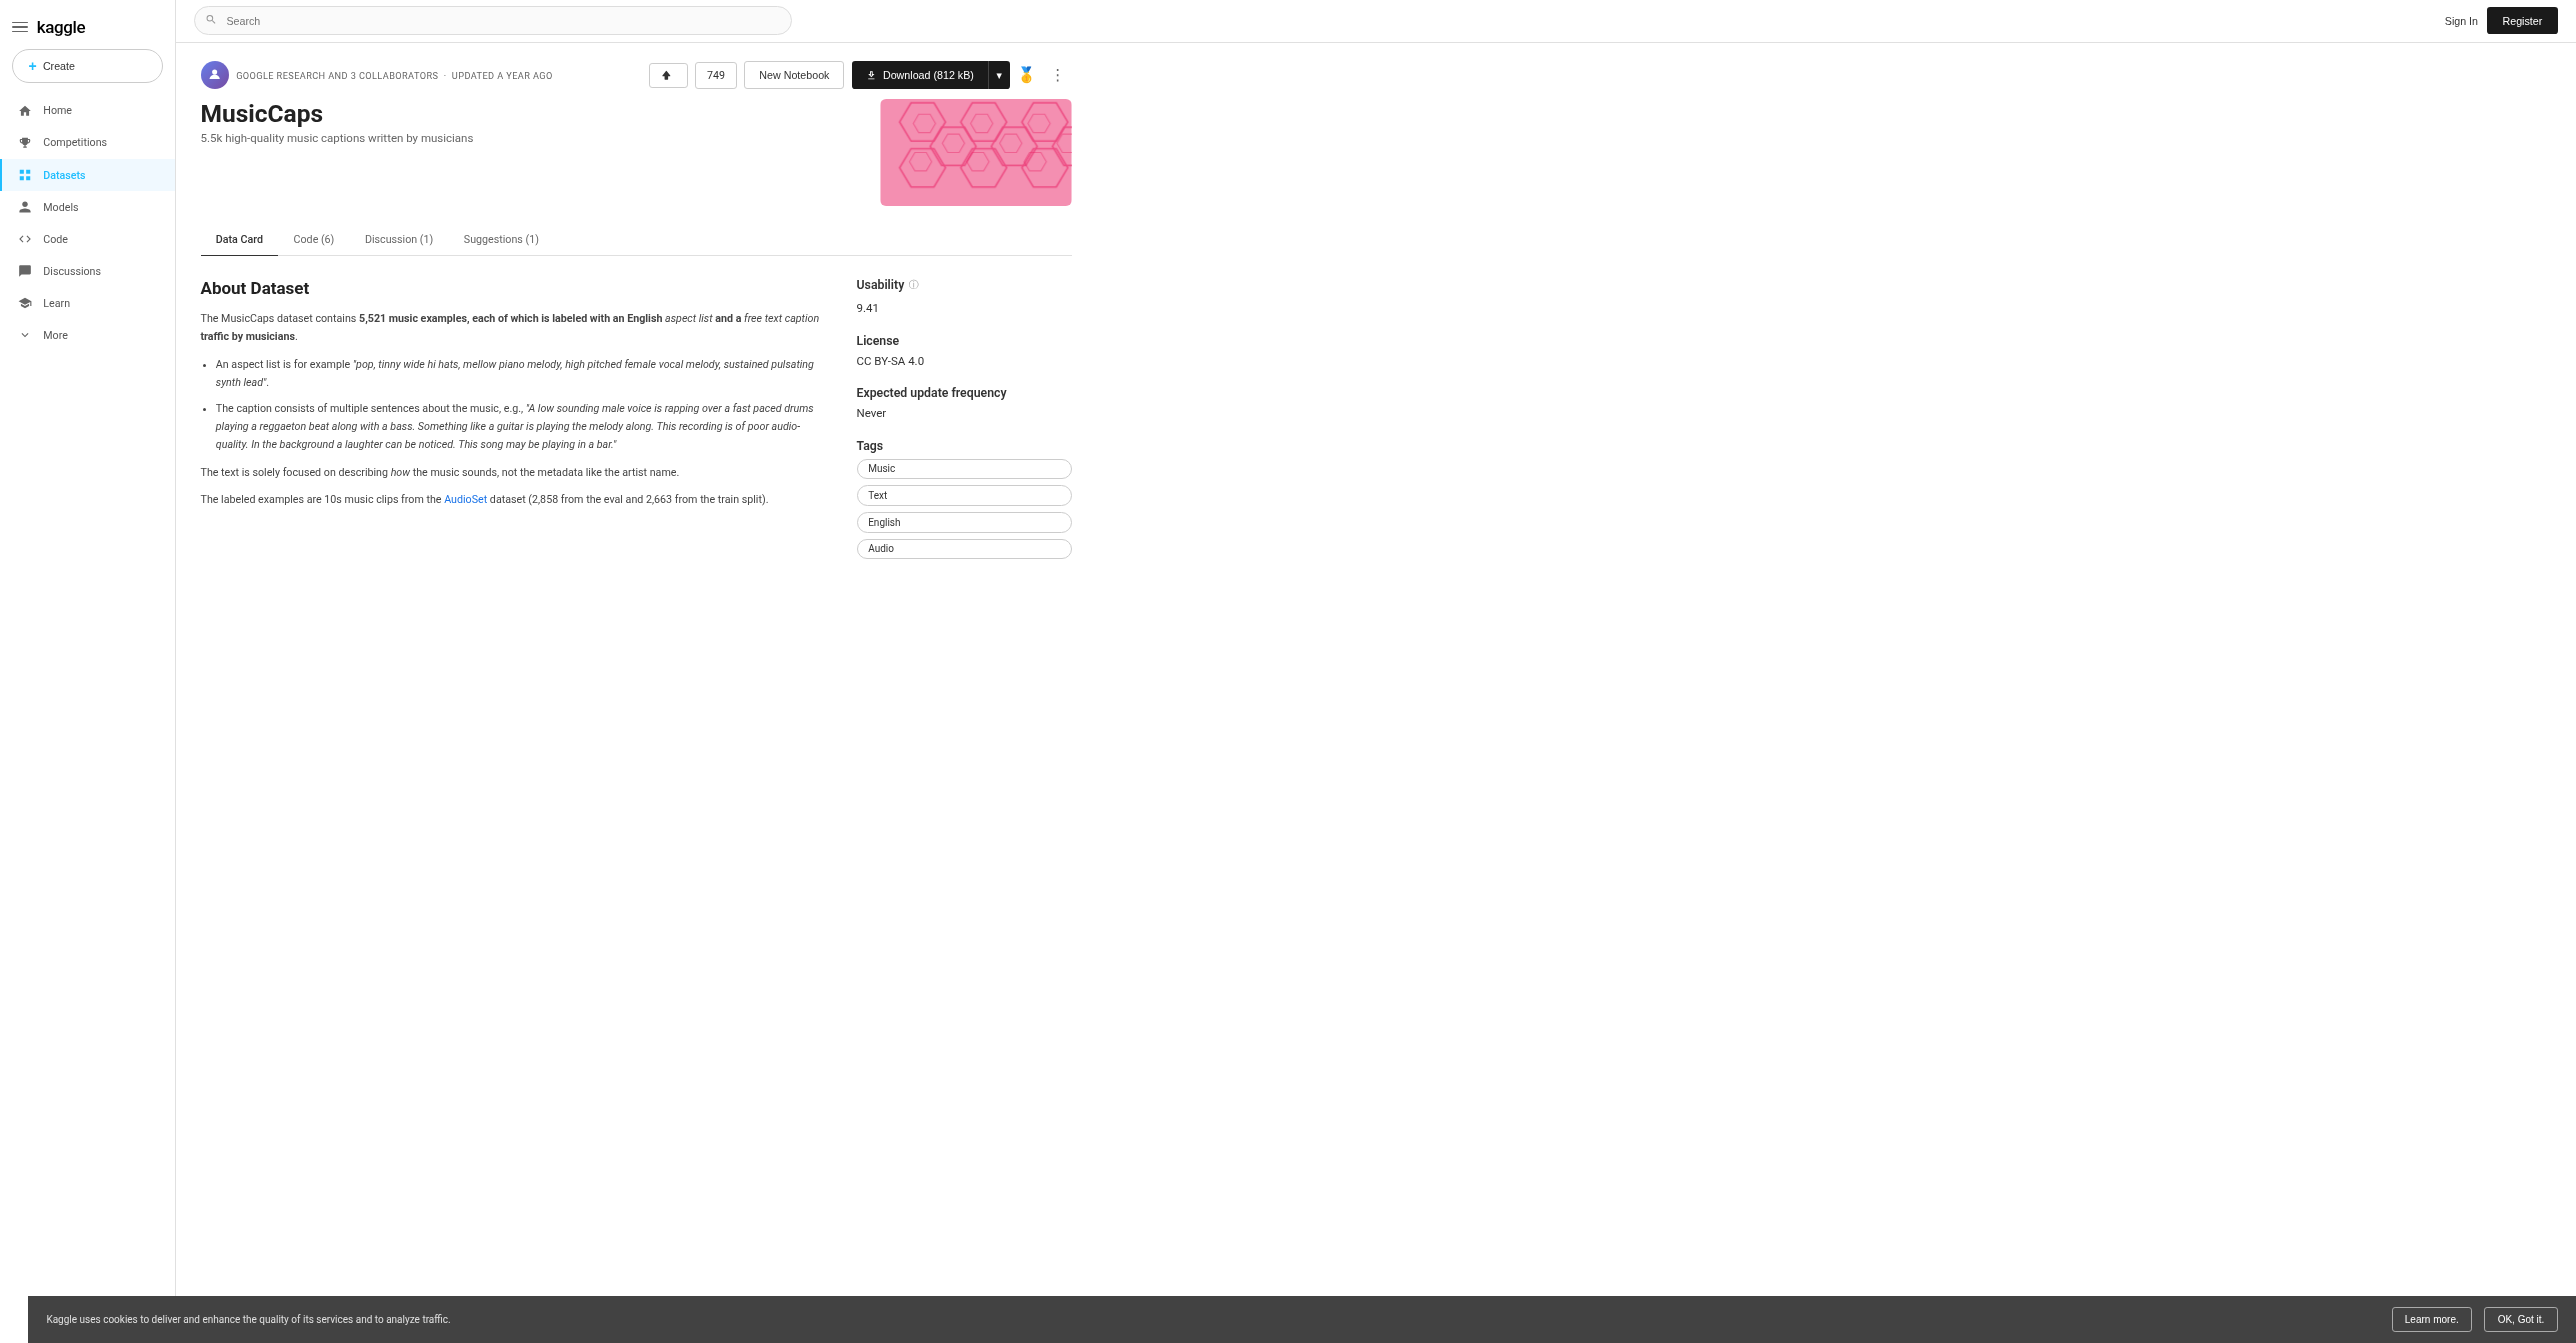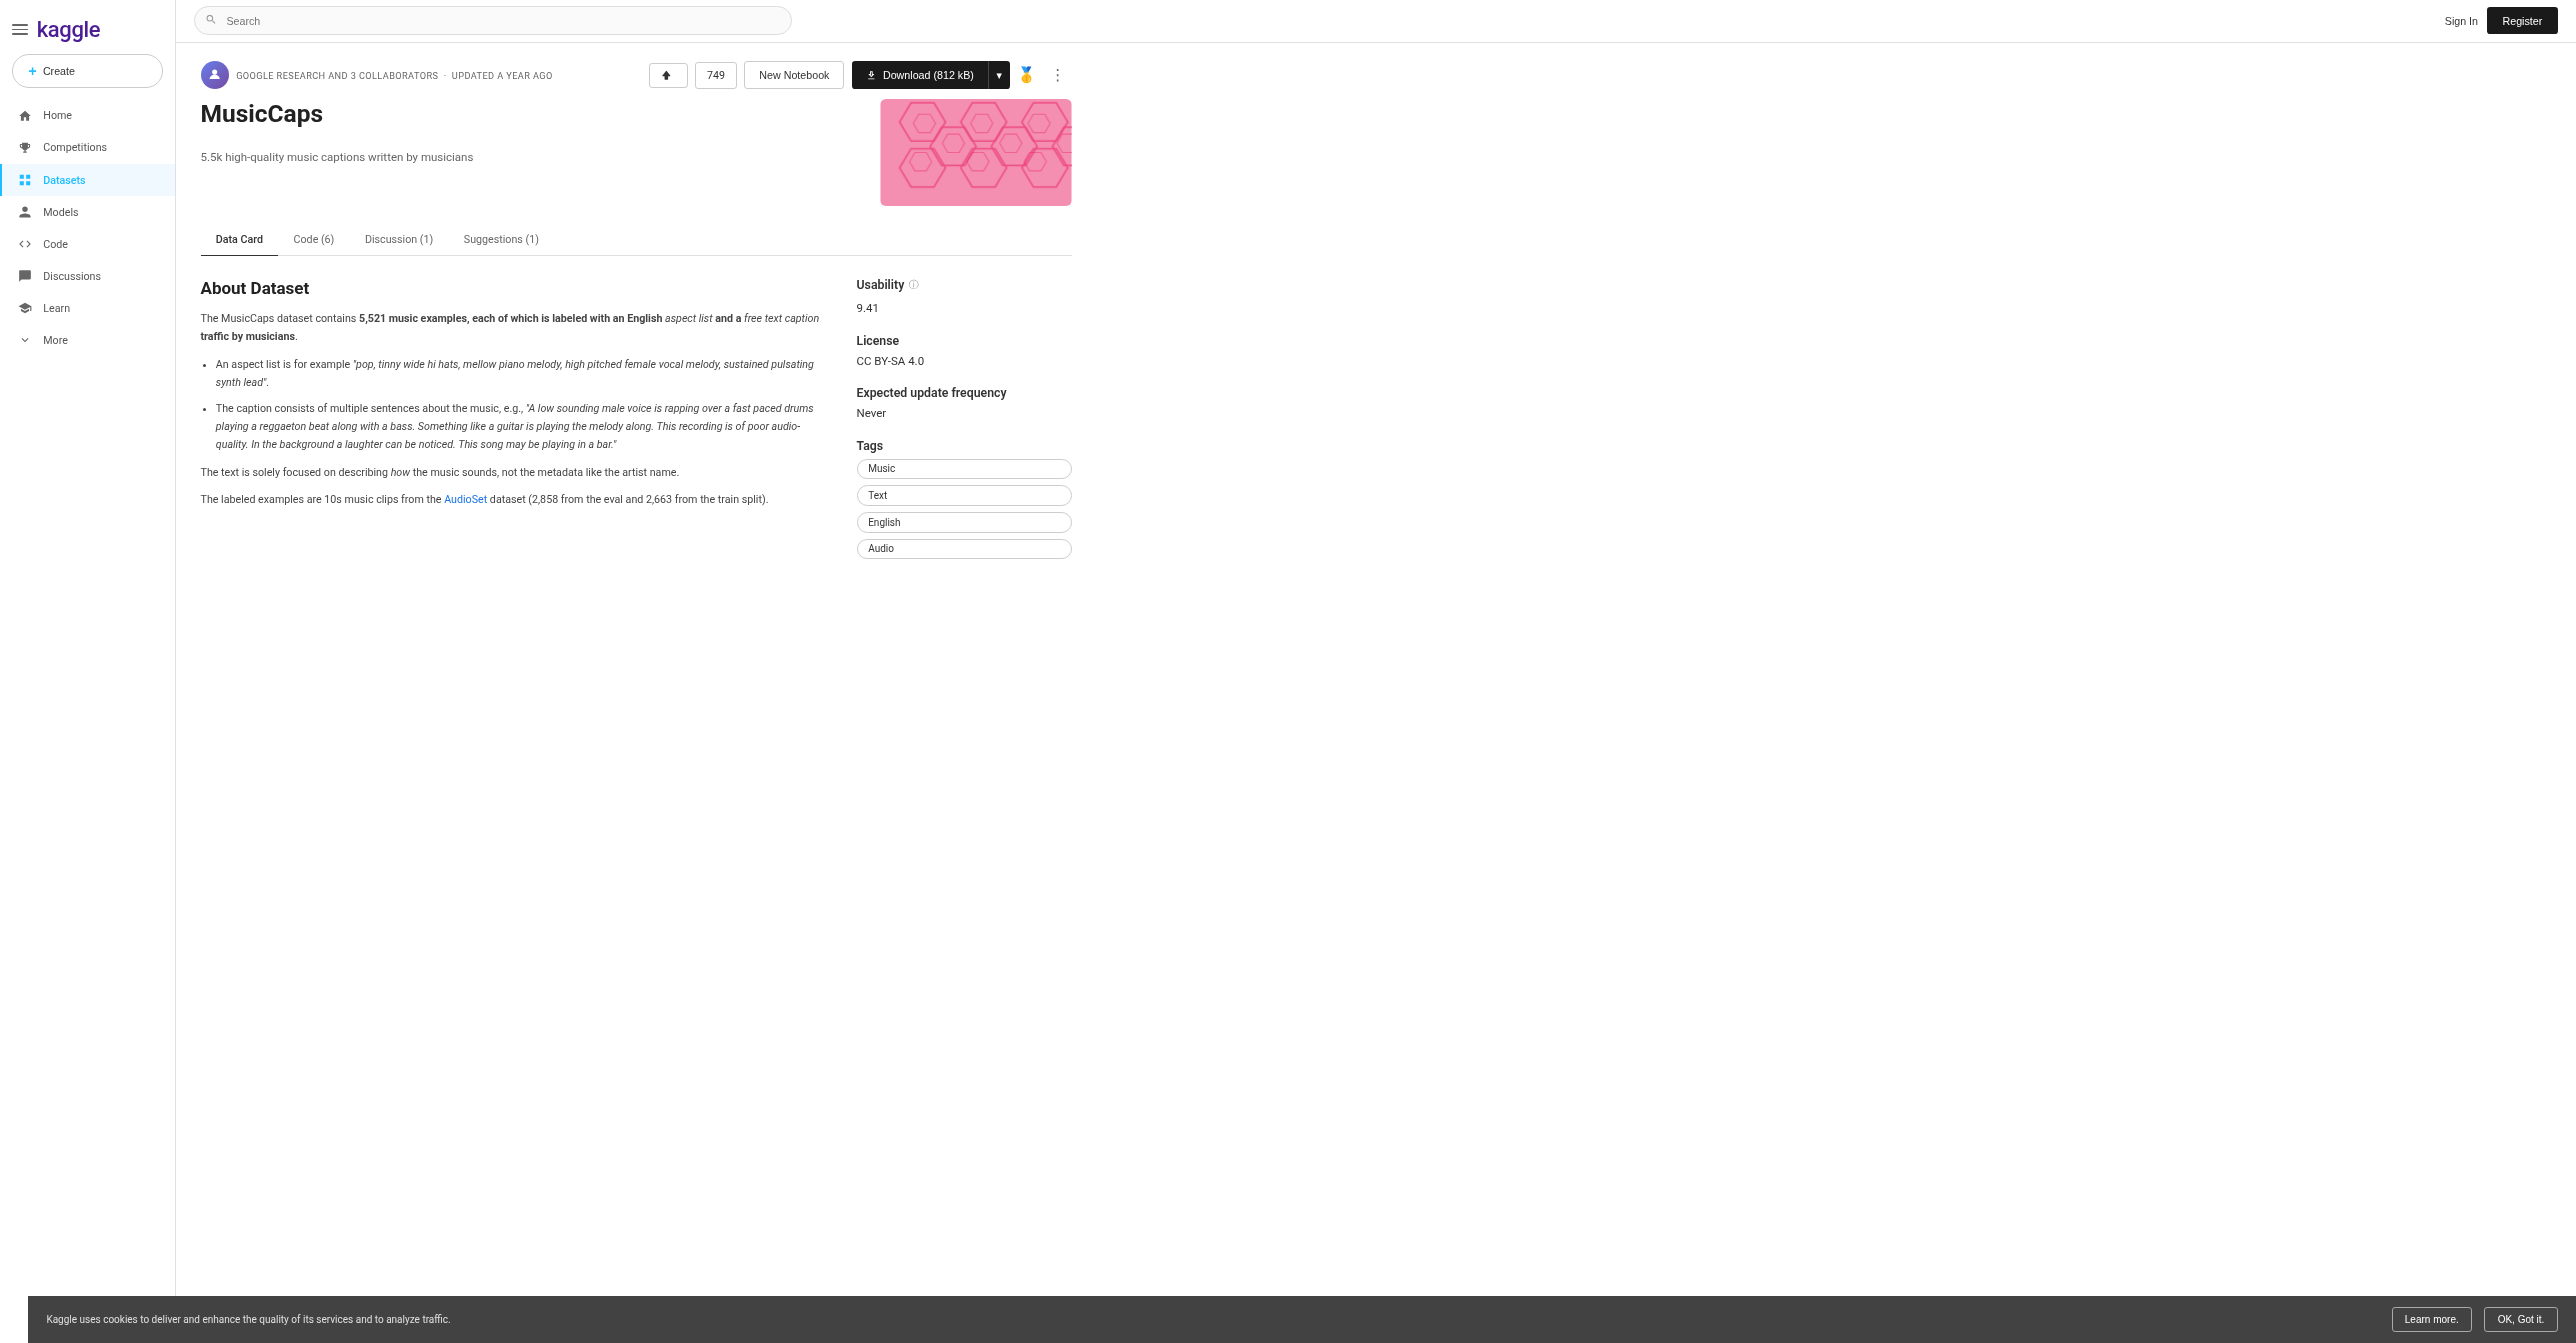--- a/index.html
+++ b/index.html
@@ -25,21 +25,21 @@
     }
     .sidebar-header {
       display: flex;
       align-items: center;
       padding: 7.7px 12.3px 12.3px;
       gap: 9.2px;
     }
     .menu-icon { cursor: pointer; display: flex; flex-direction: column; gap: 3.1px; }
     .menu-icon span { display: block; width: 15.3px; height: 1.5px; background: #666; border-radius: 1.5px; }
     .kaggle-logo { display: flex; align-items: center; }
-    .kaggle-logo-text { font-size: 22px; font-weight: 500; color: #4c1d95; letter-spacing: -0.4px; }
+    .kaggle-logo-text { font-size: 17px; font-weight: 500; color: #000000; letter-spacing: -0.4px; }
 
     .create-btn {
       margin: 0 12.3px 12.3px;
       display: flex;
       align-items: center;
       gap: 6.1px;
       border: 0.8px solid #ccc;
       border-radius: 24.5px;
       padding: 7.7px 15.3px;
       cursor: pointer;
@@ -140,21 +140,21 @@
       border-radius: 50%;
       background: linear-gradient(135deg, #667eea, #764ba2);
       display: flex;
       align-items: center;
       justify-content: center;
       font-size: 10.7px;
       color: white;
       flex-shrink: 0;
     }
     .dataset-owner-text { font-size: 9.2px; color: #666; text-transform: uppercase; letter-spacing: 0.4px; }
-    .dataset-title { font-size: 24.5px; font-weight: 700; margin-bottom: 22px; color: #222; }
+    .dataset-title { font-size: 24.5px; font-weight: 700; margin-bottom: 3px; color: #222; }
     .dataset-subtitle { font-size: 11.5px; color: #666; }
 
     
     .action-bar {
       display: flex;
       align-items: center;
       gap: 7.7px;
       margin-bottom: 18.4px;
       justify-content: space-between;
     }

